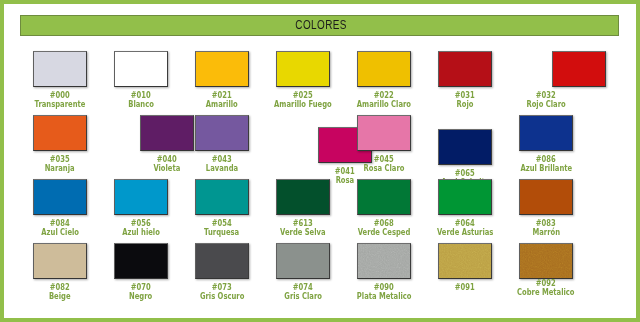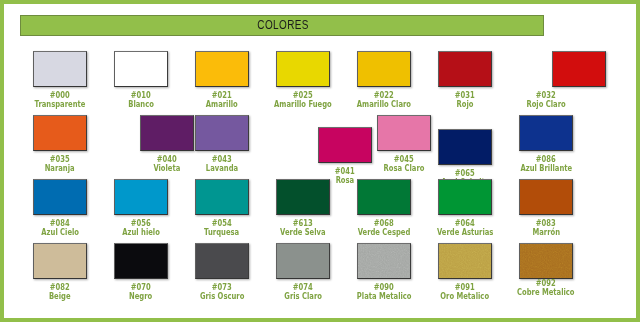--- a/index.html
+++ b/index.html
@@ -4,21 +4,21 @@
 <title>COLORES</title>
 <style>
   html,body{margin:0;padding:0;}
   body{
     width:640px;height:322px;overflow:hidden;
     background:#92BF4A;
     font-family:"Liberation Sans",sans-serif;
   }
   #root{position:relative;width:640px;height:322px;}
   .page{position:absolute;left:4px;top:4px;width:632px;height:314px;background:#ffffff;}
-  .banner{position:absolute;left:20px;top:15px;width:524px;height:21px;
+  .banner{position:absolute;left:20px;top:15px;width:599px;height:21px;
           background:#92BF4A;border:1px solid #6e8c3e;box-sizing:border-box;}
   .banner-title{position:absolute;left:0;top:0;width:100%;height:100%;
           line-height:19px;text-align:center;font-size:12px;letter-spacing:0.5px;
           font-family:"Liberation Sans",sans-serif;
           color:#1a1a1a;font-weight:400;}
   .banner-title span{display:inline-block;transform:scaleX(0.83);margin-left:3px;}
   .grid{position:absolute;left:0;top:0;width:640px;height:322px;}
   .cell{position:absolute;width:41px;height:36px;}
   .labwrap{position:absolute;left:-23px;width:100px;}
   .sw{position:relative;width:54px;height:36px;box-sizing:border-box;
@@ -125,21 +125,21 @@
           <div class="name"><span>Lavanda</span></div>
         </div>
       </div>
       <div class="cell" style="left: 276px; top: 127px; margin-left: 42px;">
         <div class="sw" style="background: rgb(199, 4, 96);"></div>
         <div class="labwrap" style="top: 41px;">
           <div class="code"><span>#041</span></div>
           <div class="name"><span>Rosa</span></div>
         </div>
       </div>
-      <div class="cell" style="left: 357px; top: 115px; margin-left: 20px;">
+      <div class="cell" style="left: 357px; top: 115px;">
         <div class="sw" style="background: rgb(230, 118, 168);"></div>
         <div class="labwrap" style="top: 41px;">
           <div class="code"><span>#045</span></div>
           <div class="name"><span>Rosa Claro</span></div>
         </div>
       </div>
       <div class="cell" style="left: 438px; top: 129px;">
         <div class="sw" style="background: rgb(2, 28, 102);"></div>
         <div class="labwrap" style="top: 41px;">
           <div class="code"><span>#065</span></div>
@@ -234,21 +234,20 @@
         <div class="sw metallic" style="background: rgb(163, 166, 163);"></div>
         <div class="labwrap" style="top: 41px;">
           <div class="code"><span>#090</span></div>
           <div class="name"><span>Plata Metalico</span></div>
         </div>
       </div>
       <div class="cell" style="left: 438px; top: 243px;">
         <div class="sw metallic" style="background: rgb(187, 159, 68);"></div>
         <div class="labwrap" style="top: 41px;">
           <div class="code"><span>#091</span></div>
-          <div class="name"><span>Oro Metalico</span></div>
         </div>
       </div>
       <div class="cell" style="left: 519px; top: 243px;">
         <div class="sw metallic" style="background: rgb(167, 109, 31);"></div>
         <div class="labwrap" style="top: 37px;">
           <div class="code"><span>#092</span></div>
           <div class="name"><span>Cobre Metalico</span></div>
         </div>
       </div>
     </div>

